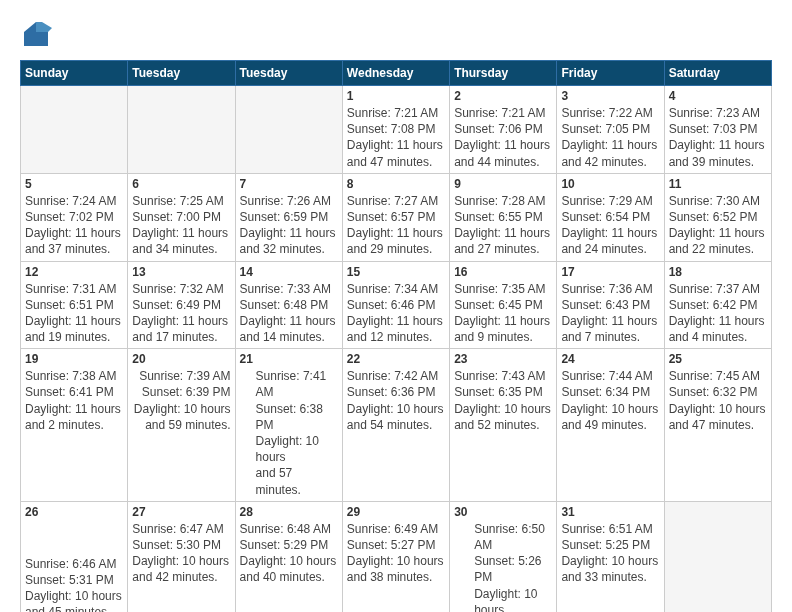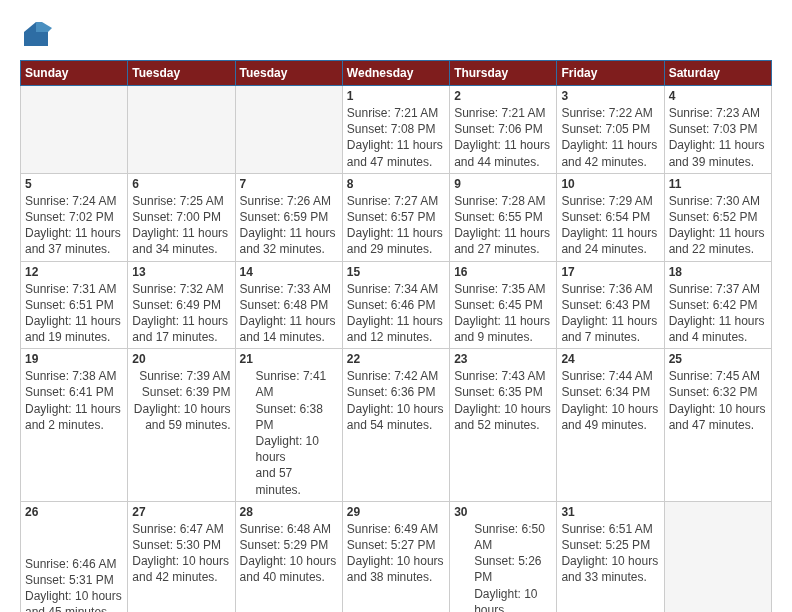--- a/index.html
+++ b/index.html
@@ -59,21 +59,21 @@
       font-size: 15px;
       color: #555;
     }
     .calendar {
       flex: 1;
       border-collapse: collapse;
       width: 100%;
       table-layout: fixed;
     }
     .calendar th {
-      background-color: #7f1d1d;
+      background-color: #0c4a6e;
       color: #fff;
       font-size: 12px;
       font-weight: bold;
       padding: 5px 4px;
       text-align: left;
       border: 1px solid #2e6da4;
     }
     .calendar td {
       border: 1px solid #ccc;
       vertical-align: top;

